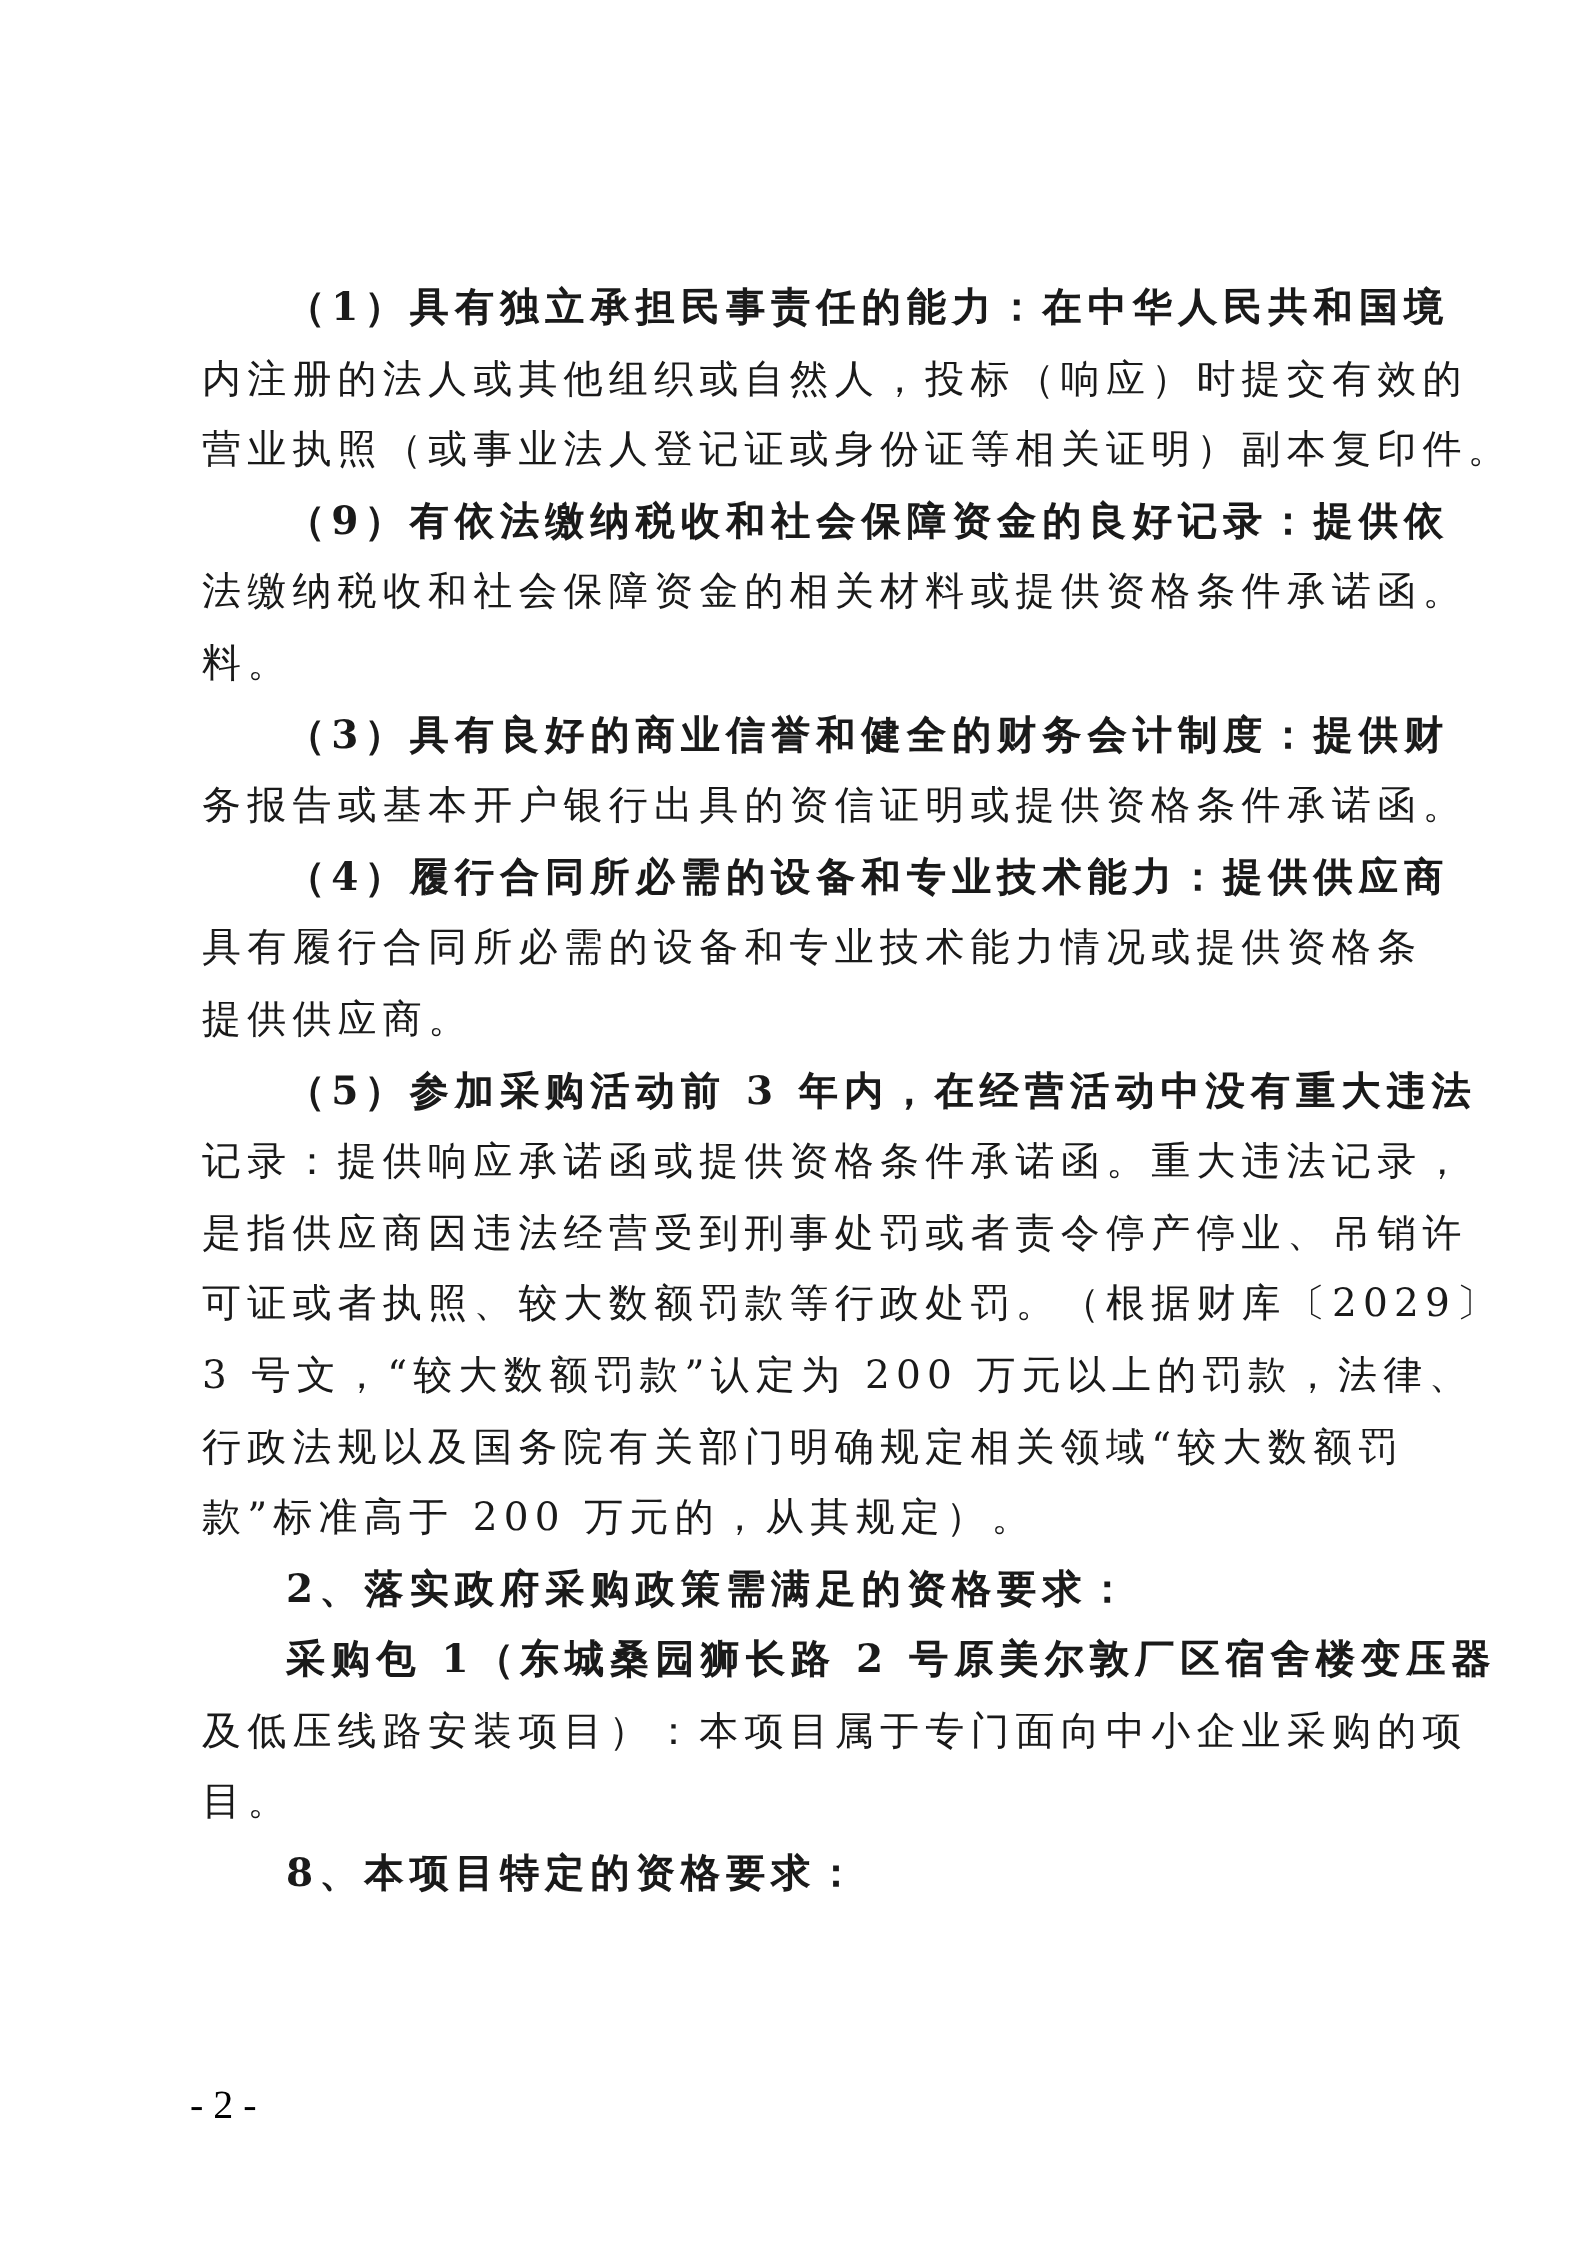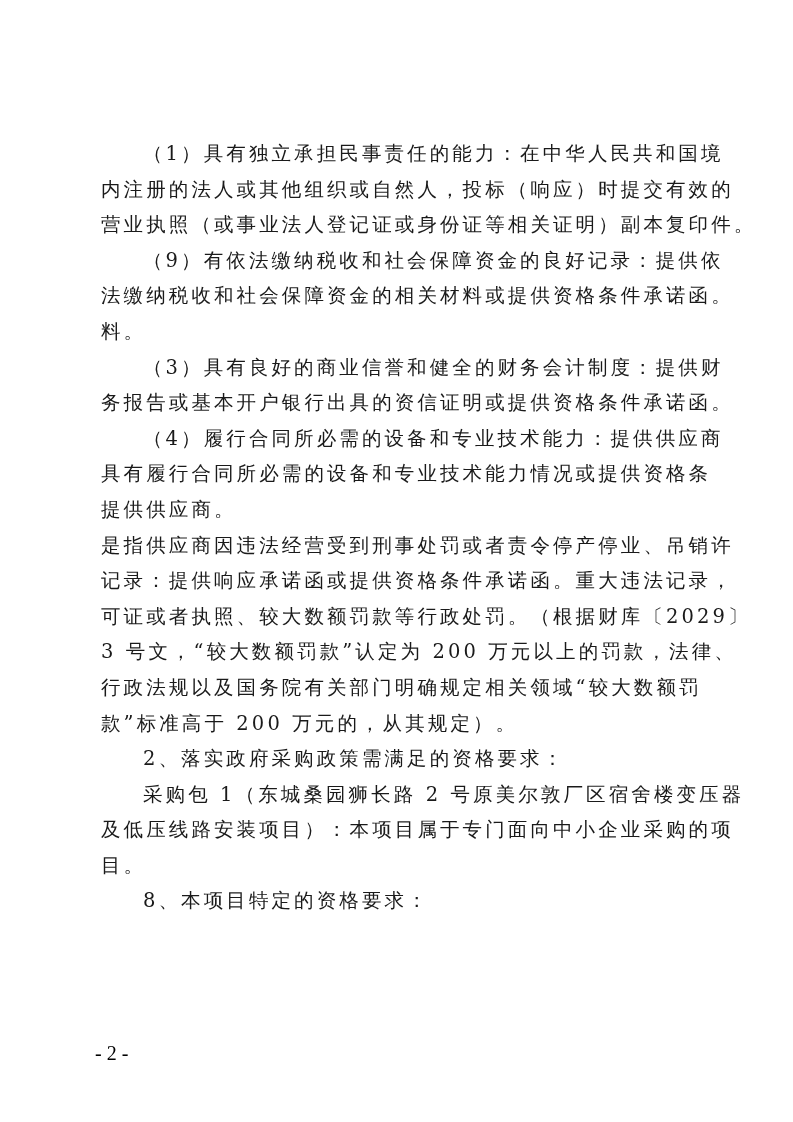--- a/index.html
+++ b/index.html
@@ -10,21 +10,21 @@
     font-family: "DejaVu Serif", "Liberation Serif", serif;
   }
   .body-text {
     position: absolute; left: 101px; top: 136px; width: 596px;
   }
   .line {
     height: 35.6px; line-height: 35.6px; font-size: 19.5px;
     white-space: nowrap; letter-spacing: 3.1px;
     text-align: justify; text-align-last: justify;
   }
-  .line.indent { padding-left: 42px; }
+  .line.indent { padding-left: 42px; font-weight: bold; }
   .line.last { text-align-last: left; }
   .footer {
     position: absolute; left: 95px; top: 1042px;
     font-family: "Liberation Serif", serif; font-size: 20px; color: #000;
   }
 </style>
 </head>
 <body>
 
 <div class="page">
@@ -47,22 +47,23 @@
       <div class="line">务报告或基本开户银行出具的资信证明或提供资格条件承诺函。</div>
     </div>
 
     <div>
       <div class="line indent">（4）履行合同所必需的设备和专业技术能力：提供供应商</div>
       <div class="line">具有履行合同所必需的设备和专业技术能力情况或提供资格条</div>
       <div class="line last">提供供应商。</div>
     </div>
 
     <div>
+      <div class="line indent">（5）参加采购活动前 3 年内，在经营活动中没有重大违法</div>
+      <div class="line">记录：提供响应承诺函或提供资格条件承诺函。重大违法记录，</div>
       <div class="line">是指供应商因违法经营受到刑事处罚或者责令停产停业、吊销许</div>
-      <div class="line">记录：提供响应承诺函或提供资格条件承诺函。重大违法记录，</div>
       <div class="line">可证或者执照、较大数额罚款等行政处罚。（根据财库〔2029〕</div>
       <div class="line">3 号文，“较大数额罚款”认定为 200 万元以上的罚款，法律、</div>
       <div class="line last">行政法规以及国务院有关部门明确规定相关领域“较大数额罚</div>
       <div class="line last">款”标准高于 200 万元的，从其规定）。</div>
     </div>
 
     <div>
       <div class="line indent last">2、落实政府采购政策需满足的资格要求：</div>
     </div>
 

